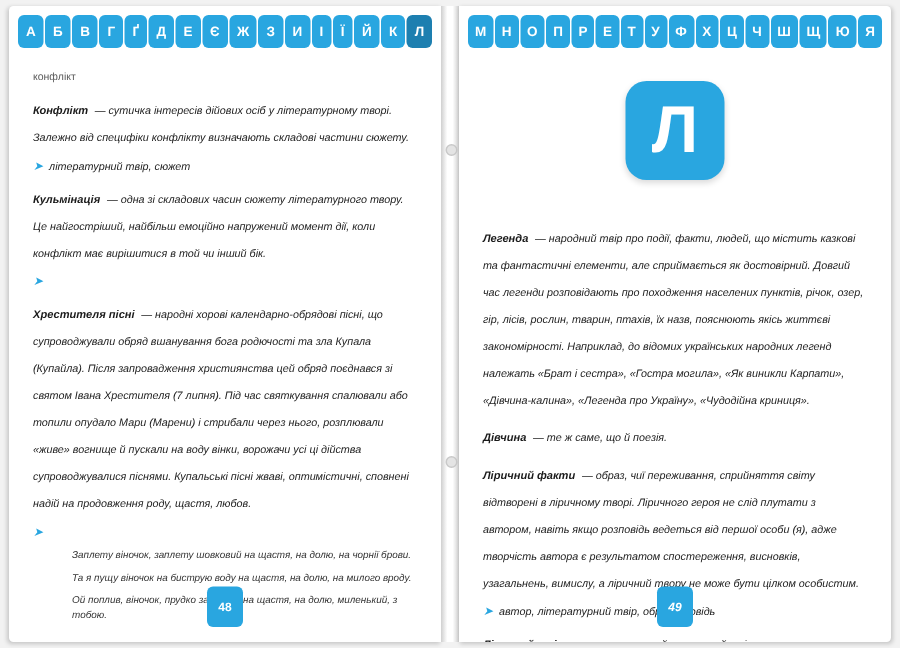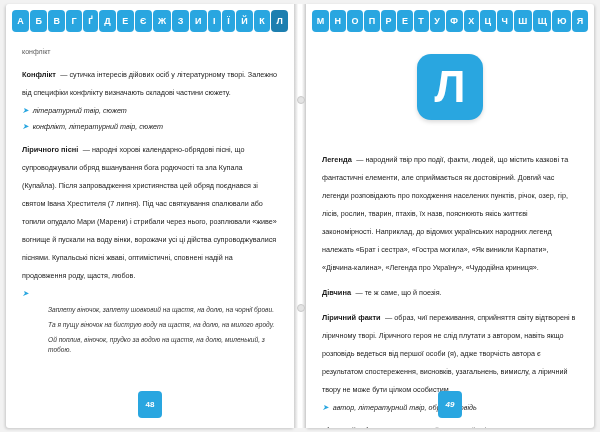--- a/index.html
+++ b/index.html
@@ -56,21 +56,21 @@
   }
   .alpha .ltr.active{background:#1d7fb0;}
 
   .content{
     padding:10px 16px 0 16px;
     box-sizing:border-box;
   }
   .headword{
     font-size:7px;color:#5b5b5b;margin:6px 0 8px 0;
   }
-  .entry{margin-bottom:7px;}
+  .entry{margin-bottom:7px;font-style:italic;}
   .entry .term{
     font-size:7.4px;font-weight:bold;color:#1a1a1a;
   }
   .entry .body{
     font-size:7.2px;color:#222;line-height:1.45;text-align:justify;
   }
   .xref{
     display:flex;align-items:flex-start;gap:4px;
     margin:3px 0 7px 0;
     font-size:7.2px;color:#222;
@@ -136,27 +136,30 @@
 
       <div class="entry">
         <span class="term">Конфлікт</span>
         <span class="body">— сутичка інтересів дійових осіб у літературному творі. Залежно від специфіки конфлікту визначають складові частини сюжету.</span>
       </div>
       <div class="xref">
         <span class="arrow">➤</span>
         <span>літературний твір, сюжет</span>
       </div>
 
-      <div class="xref">
-        <span class="arrow">➤</span>
-        <span>конфлікт, літературний твір, сюжет</span>
-      </div>
-
-      <div class="entry">
-        <span class="term">Ліричного пісні</span>
+      <div class="entry">
+        <span class="term">Кульмінація</span>
+        <span class="body">— одна зі складових часин сюжету літературного твору. Це найгостріший, найбільш емоційно напружений момент дії, коли конфлікт має вирішитися в той чи інший бік.</span>
+      </div>
+      <div class="xref">
+        <span class="arrow">➤</span>
+      </div>
+
+      <div class="entry">
+        <span class="term">Хрестителя пісні</span>
         <span class="body">— народні хорові календарно-обрядові пісні, що супроводжували обряд вшанування бога родючості та зла Купала (Купайла). Після запровадження християнства цей обряд поєднався зі святом Івана Хрестителя (7 липня). Під час святкування спалювали або топили опудало Мари (Марени) і стрибали через нього, розплювали «живе» вогнище й пускали на воду вінки, ворожачи усі ці дійства супроводжувалися піснями. Купальські пісні жваві, оптимістичні, сповнені надій на продовження роду, щастя, любов.</span>
       </div>
       <div class="xref">
         <span class="arrow">➤</span>
       </div>
 
       <div class="verse">
         <p>Заплету віночок, заплету шовковий
 на щастя, на долю, на чорнії брови.</p>
         <p>Та я пущу віночок на биструю воду

